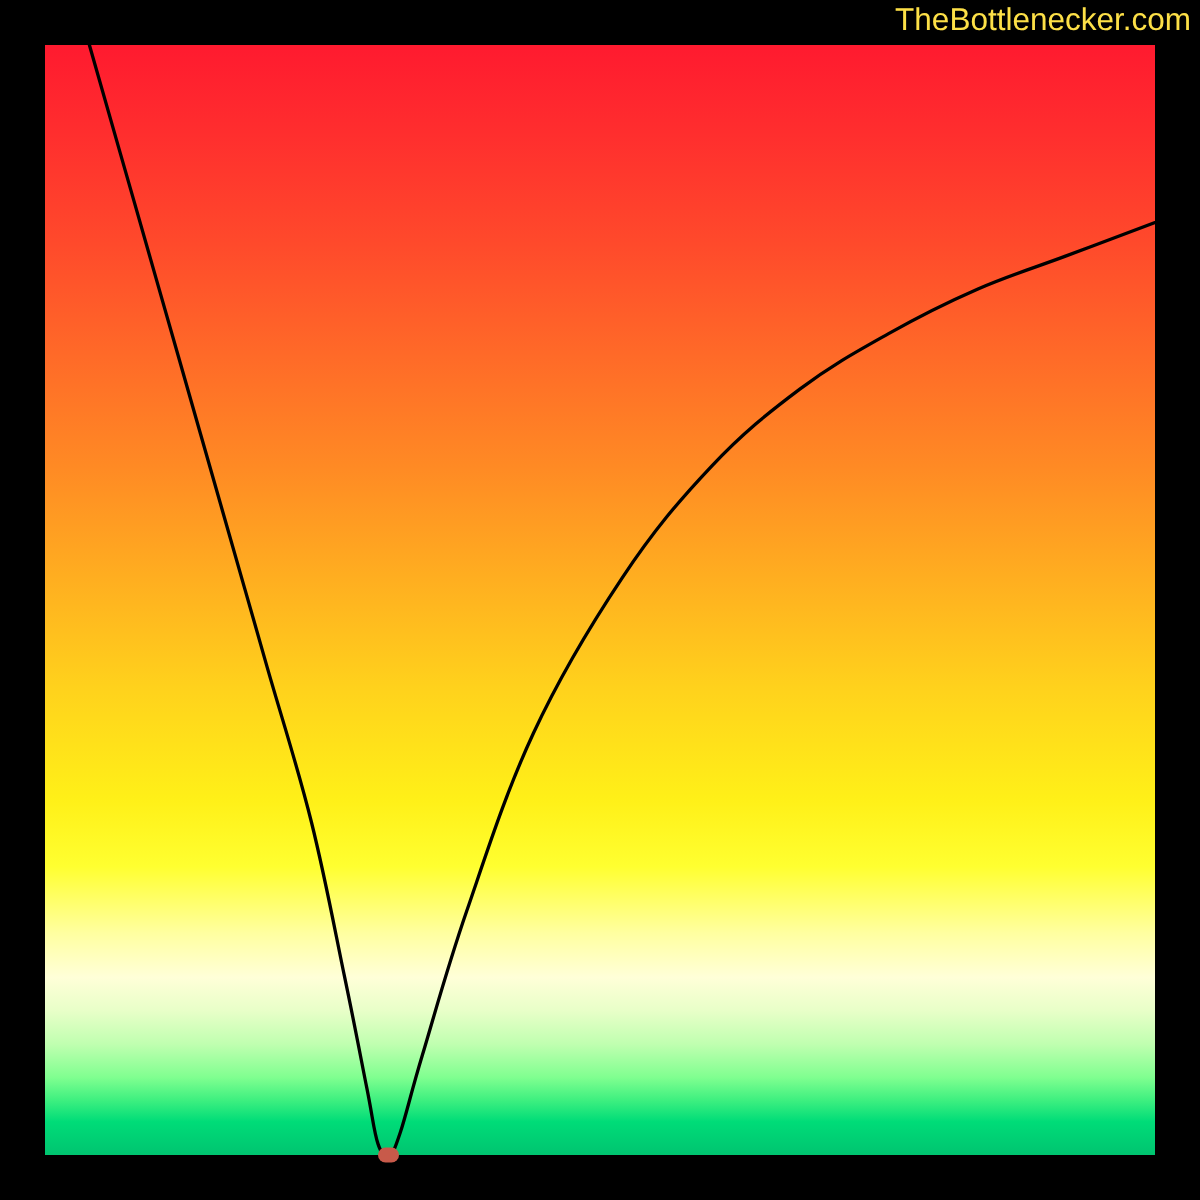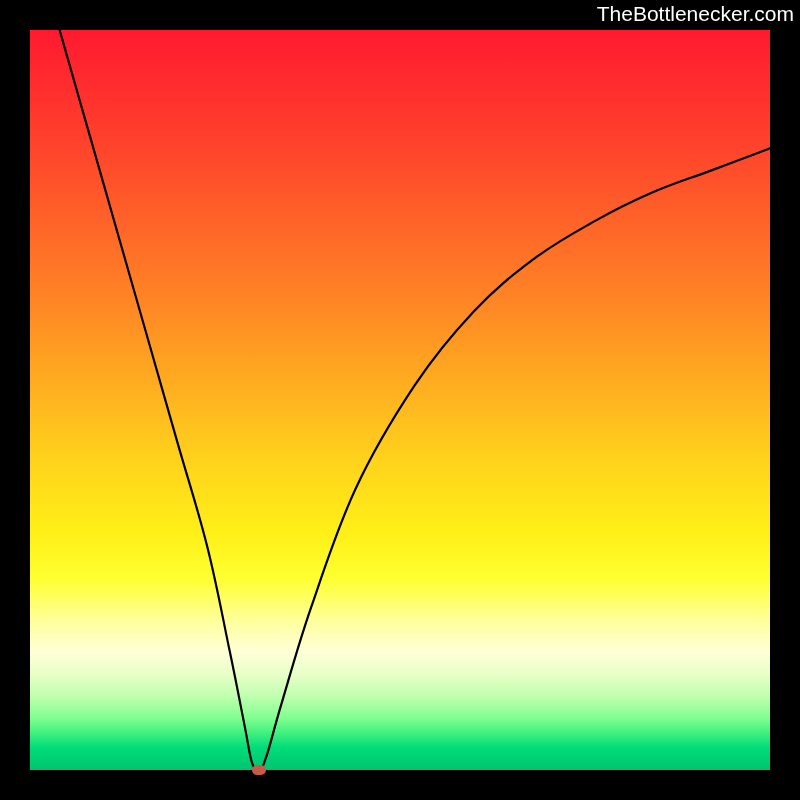--- a/index.html
+++ b/index.html
@@ -8,21 +8,21 @@
     height: 800px;
     background: #000;
     position: relative;
     font-family: Arial, Helvetica, sans-serif;
     overflow: hidden;
   }
   .attribution {
     position: absolute;
     top: 2px;
     right: 6px;
-    color: #ffffff;
+    color: #fde047;
     font-size: 21px;
     font-weight: 500;
     z-index: 10;
   }
   .plot-area {
     position: absolute;
     left: 30px;
     top: 30px;
     width: 740px;
     height: 740px;

